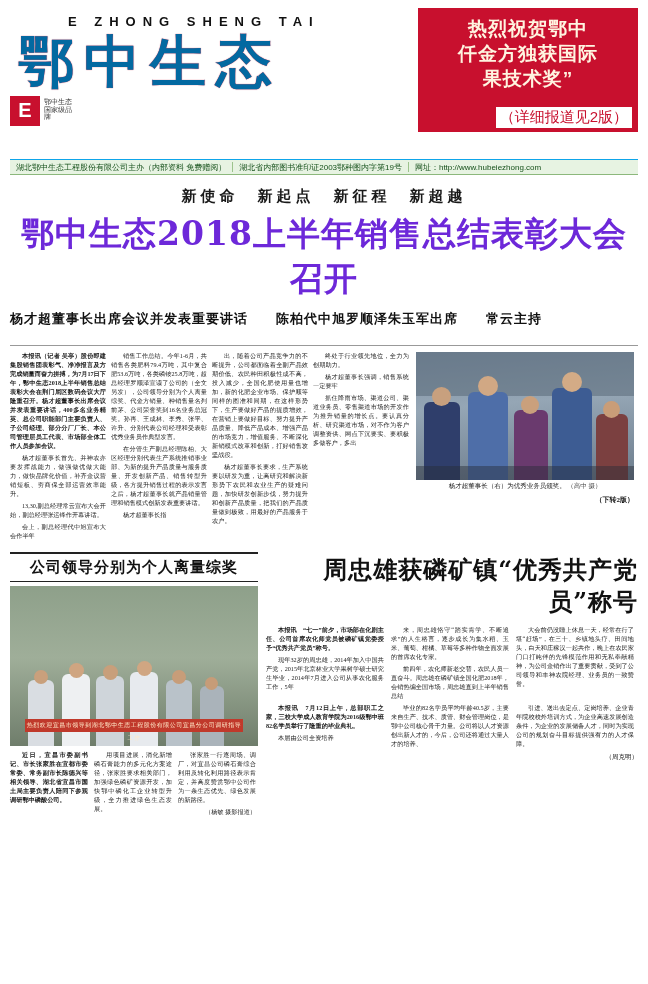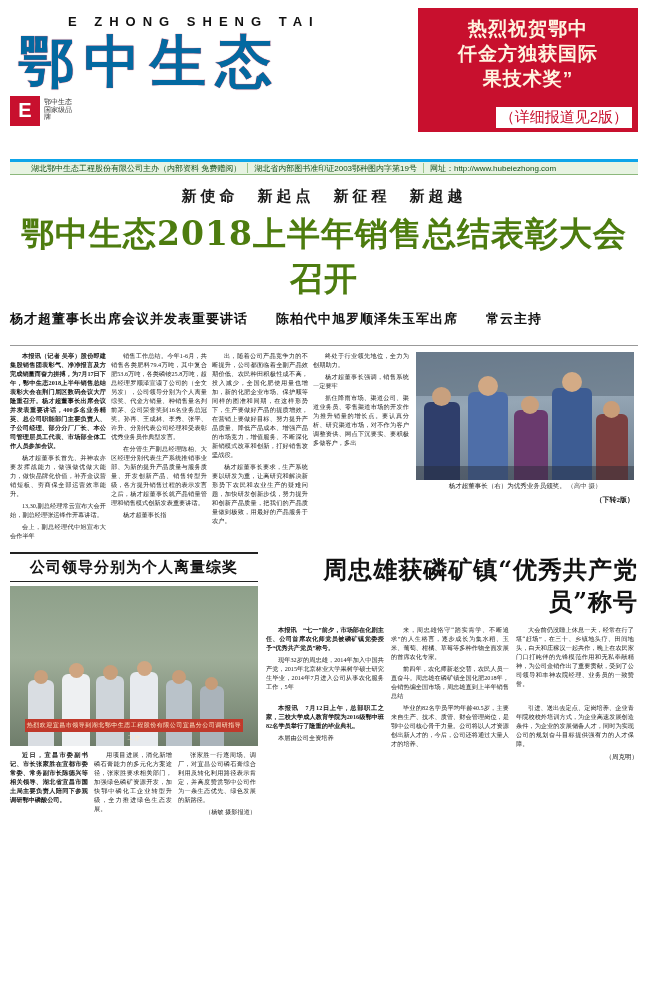--- a/index.html
+++ b/index.html
@@ -78,46 +78,45 @@
     font-size: 20px; display: flex; align-items: center; justify-content: center;
     margin-right: 4px;
   }
   .logo-sub { font-size: 7px; width: 34px; line-height: 1.1; color: #333; margin-right: 8px;}
   .date-text { font-size: 11px; font-family: "Liberation Sans", sans-serif; }
   .issue-no { color: #c8102e; font-weight: bold; font-size: 15px; }
 
   .greenbar {
     margin-top: 3px;
     background: #e7f3e2;
-    border-top: 3px solid #0ea5e9;
+    border-top: 1px solid #0ea5e9;
     border-bottom: 1px solid #8cb87c;
     height: 16px;
     display: flex;
     align-items: center;
     font-size: 8px;
     font-family: "Liberation Sans", sans-serif;
     color: #15501a;
-    padding-left: 15px;
   }
   .greenbar span { padding: 0 6px; }
   .greenbar .sep { border-left: 1px solid #9cc38c; height: 10px; padding: 0; }
 
   
   .kicker {
     text-align: center;
     font-size: 15px;
     font-weight: bold;
     letter-spacing: 4px;
     margin: 12px 0 6px 0;
     color: #1a1a1a;
     font-family: "Liberation Serif", serif;
   }
   .main-head {
     text-align: center;
-    color: #4d7c0f;
+    color: #6d28d9;
     font-weight: bold;
     font-size: 33px;
     letter-spacing: 1px;
     margin: 4px 0 8px 0;
     font-family: "DejaVu Serif", serif;
   }
   .subhead {
     text-align: left;
     font-size: 13px;
     font-weight: bold;

